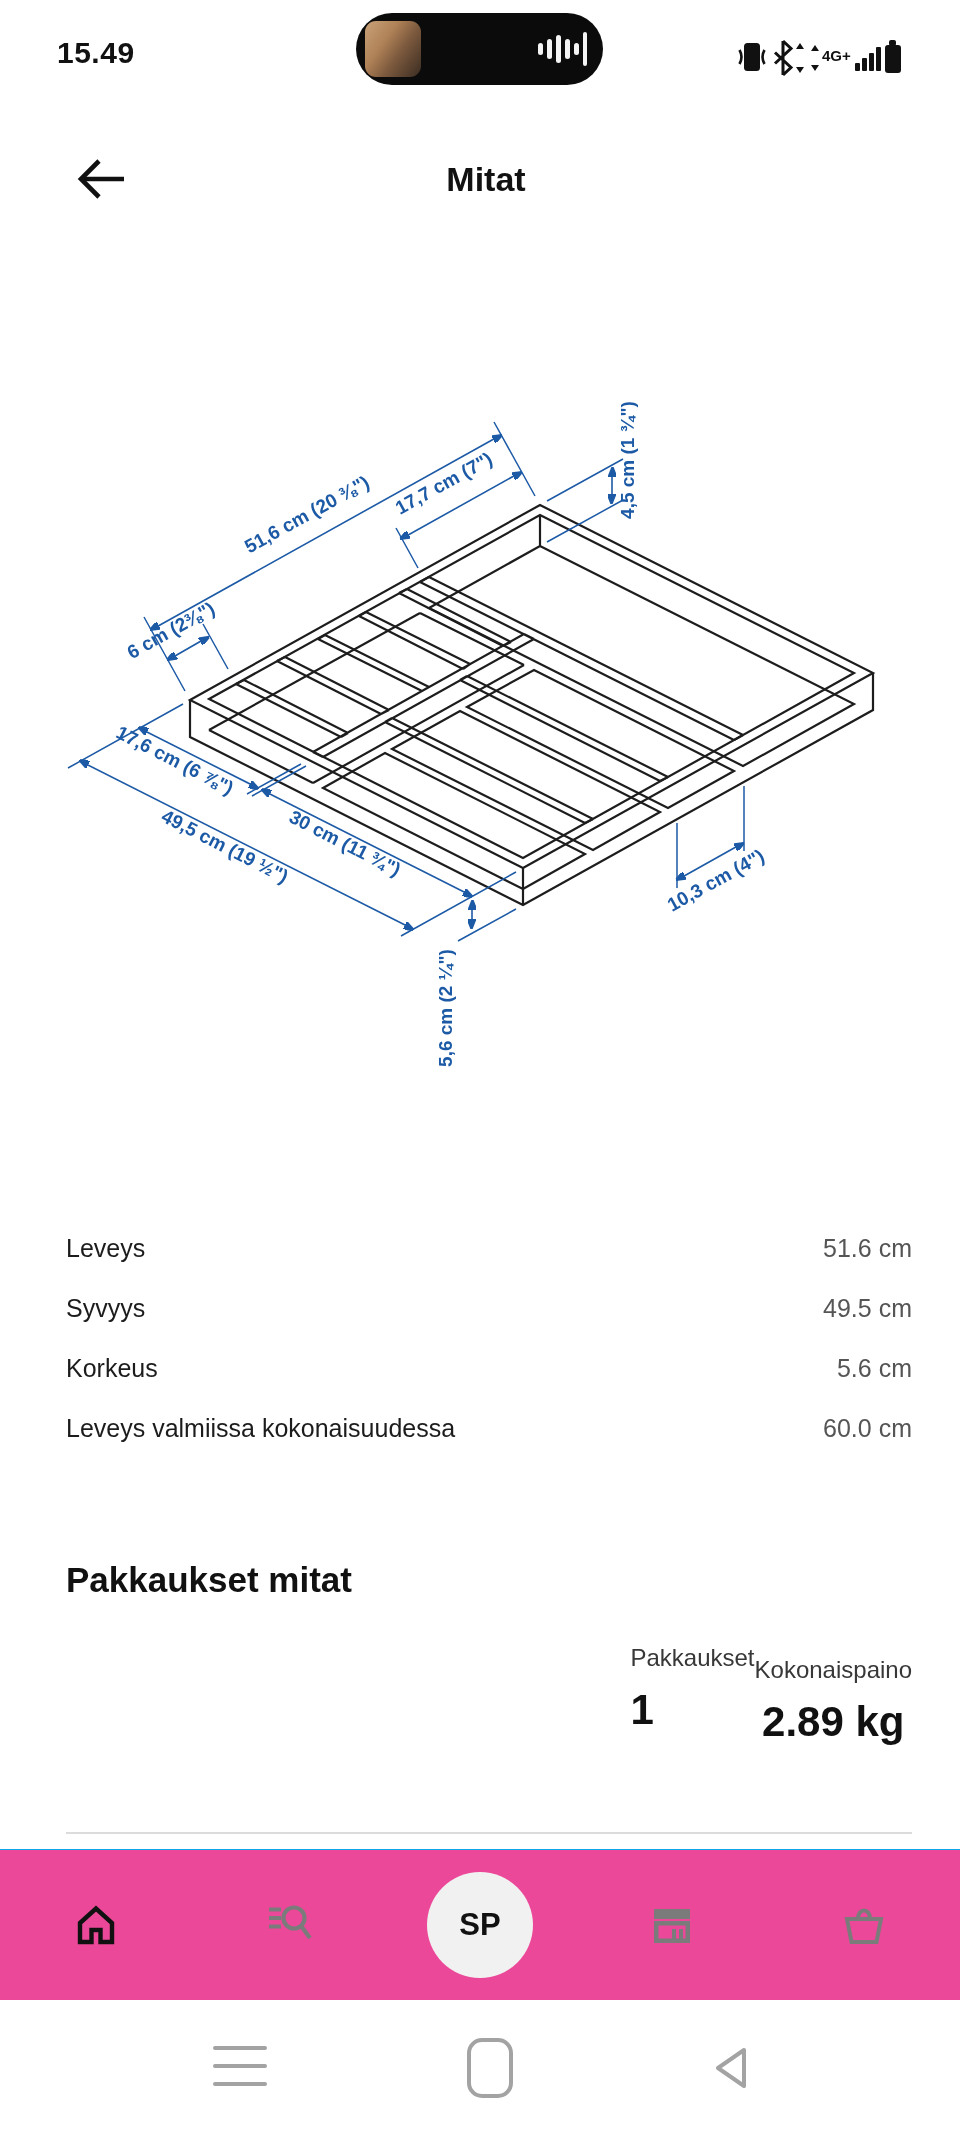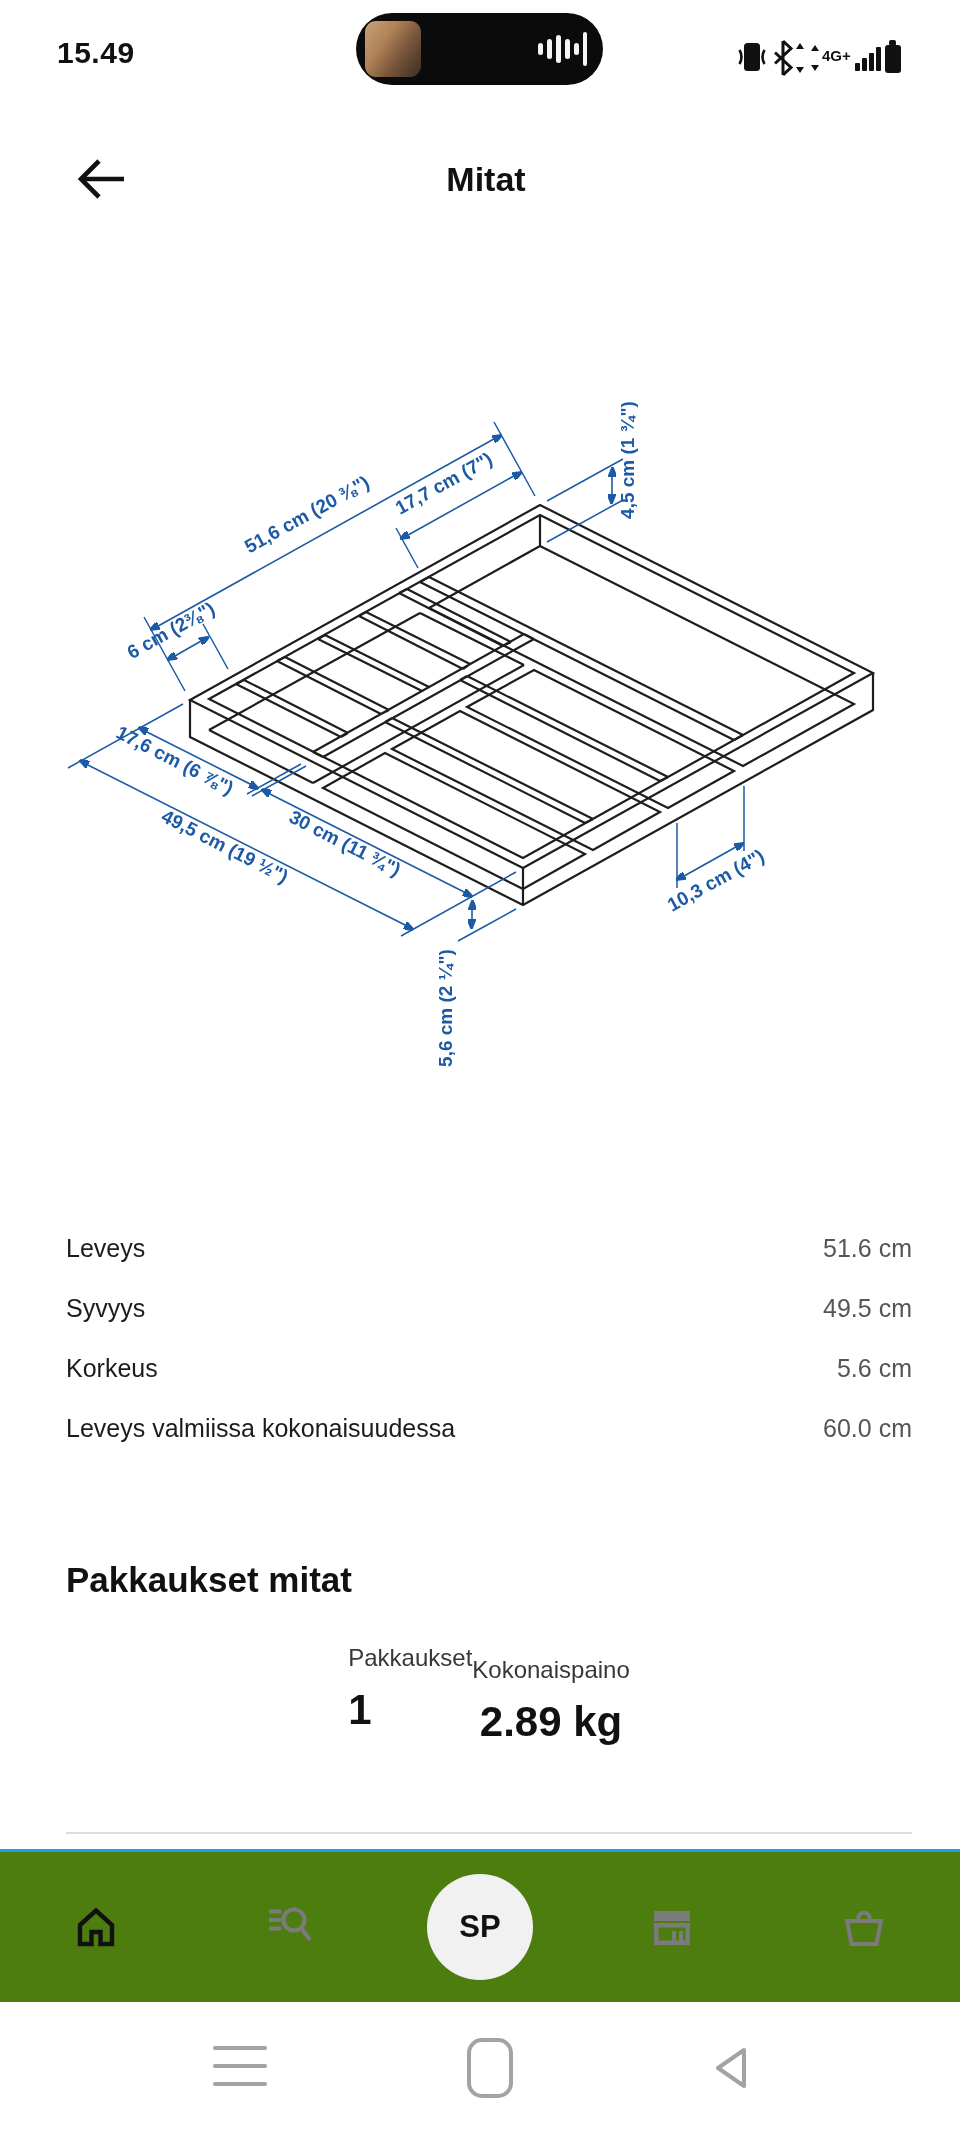--- a/index.html
+++ b/index.html
@@ -15,29 +15,29 @@
   
   .back{left:76px;top:156px;width:52px;height:46px;}
   .title{left:0;top:160px;width:960px;text-align:center;font-size:34px;font-weight:700;padding-left:6px;}
   
   .spec-list{left:66px;top:1218px;width:846px;}
   .spec-row{height:60px;display:flex;align-items:center;justify-content:space-between;font-size:25px;}
   .spec-row .lab{color:#1c1c1c;}
   .spec-row .val{color:#555;}
   
   .pkg-heading{left:66px;top:1560px;font-size:35px;font-weight:700;}
-  .stats{left:66px;top:1644px;width:846px;display:flex;justify-content:center;}
+  .stats{left:66px;top:1644px;width:846px;display:flex;justify-content:flex-end;}
   .stat{display:flex;flex-direction:column;}
   .stat .slab{font-size:24px;color:#383838;}
   .stat .sval{margin-top:14px;font-size:42px;font-weight:700;color:#111;}
   .stat.c{text-align:center;align-items:center;margin-top:12px;}
   .stat.r{text-align:right;align-items:flex-end;}
   .divider{left:66px;top:1832px;width:846px;height:2px;background:#dcdcdc;}
   
-  .navbar{left:0;top:1849px;width:960px;height:150px;border-top:3px solid #0ea5e9;display:flex;background:#4d7c0f;}
+  .navbar{left:0;top:1849px;width:960px;height:150px;border-top:1px solid #0ea5e9;display:flex;background:#ec4899;}
   .nav-item{flex:1;display:flex;align-items:center;justify-content:center;}
   .sp-circle{width:106px;height:106px;border-radius:50%;background:#f1f1f1;display:flex;align-items:center;justify-content:center;font-size:31px;font-weight:700;color:#111;}
   
   .andro{position:absolute;}
   .ham{left:213px;top:2046px;width:54px;height:40px;display:flex;flex-direction:column;justify-content:space-between;}
   .ham i{display:block;height:4px;background:#a3a3a3;border-radius:2px;}
 </style>
 </head>
 <body>
 

